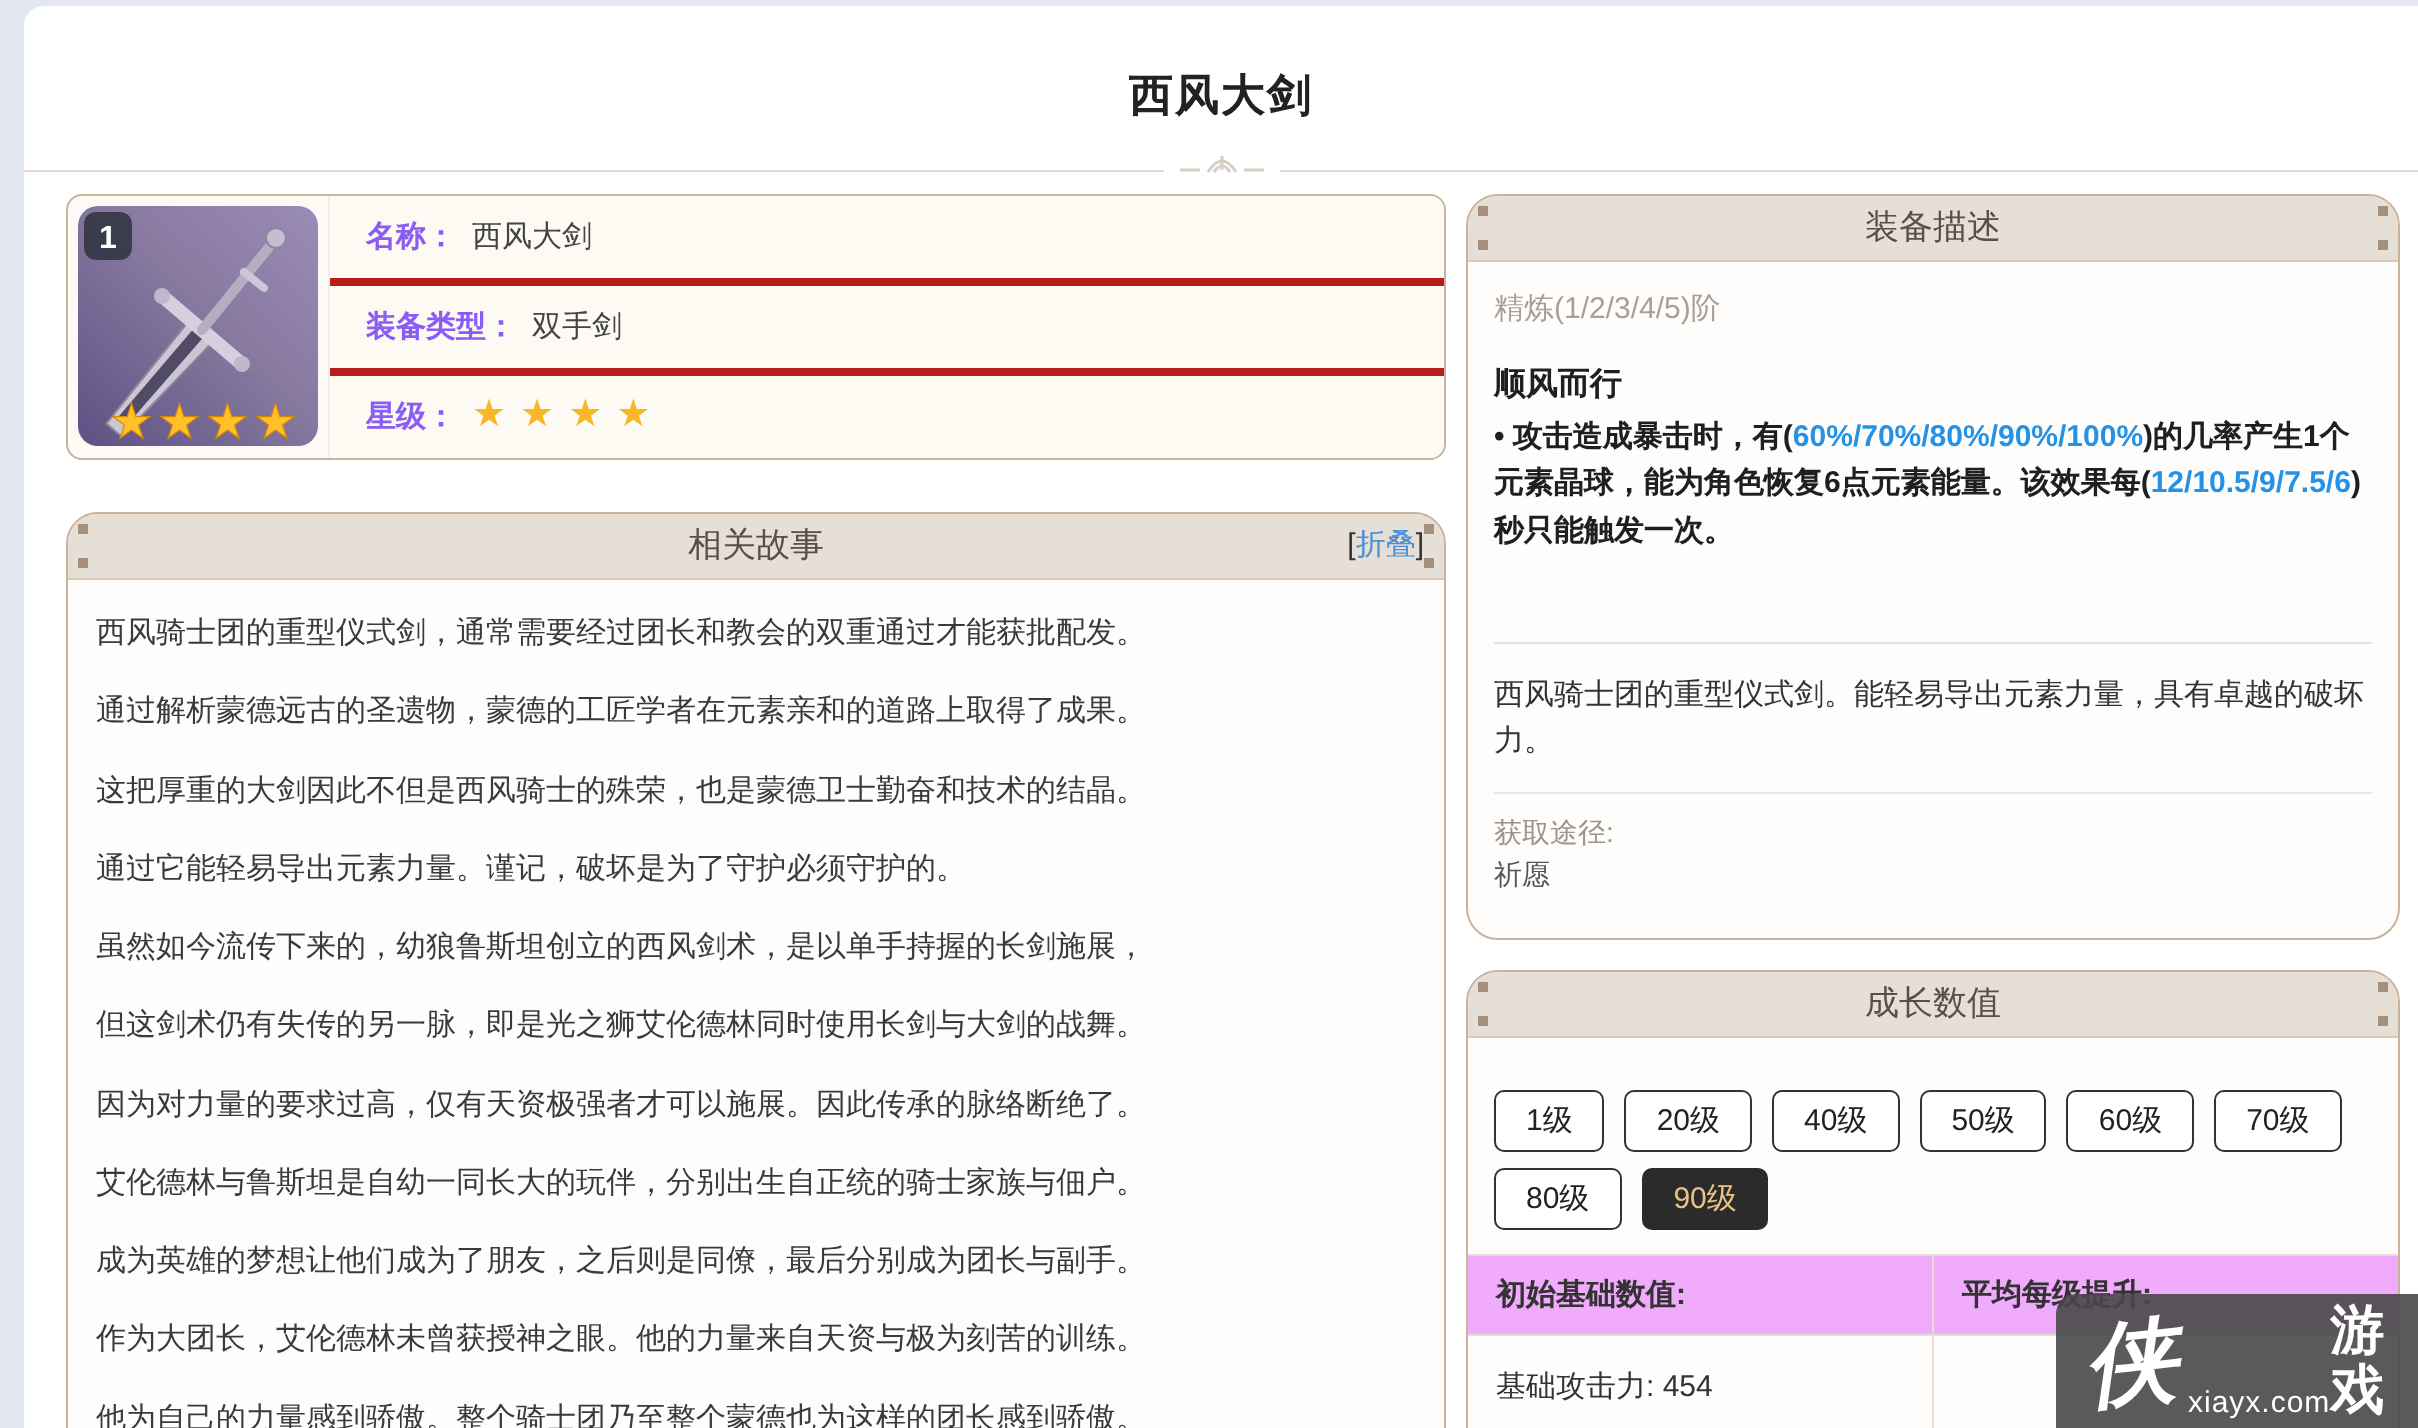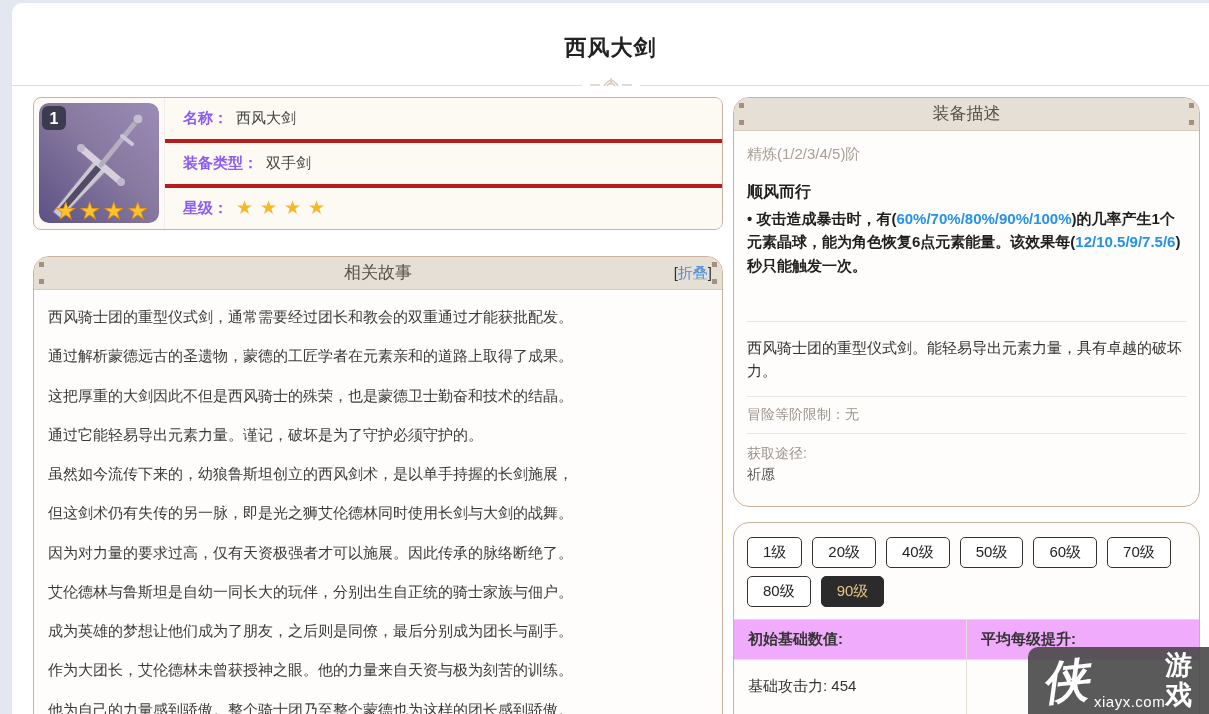--- a/index.html
+++ b/index.html
@@ -47,21 +47,21 @@
   .skill-name{font-weight:bold;font-size:16px;color:#1f1f1f;margin-bottom:4px;}
   .skill-text{font-weight:bold;font-size:15px;line-height:1.55;color:#1f1f1f;}
   .desc-div{border-top:1px solid #e3e3e3;margin-top:44px;}
   .flavor-text{font-size:15px;color:#333;line-height:1.55;margin:14px 0;}
   .meta-row{border-top:1px solid #e7e7e7;padding:9px 0;font-size:14px;color:#9a948c;}
   .meta-row .val-dark{color:#555;}
   .meta-row .line{display:block;line-height:1.5;}
 
   
   .stats-panel{margin-top:15px;}
-  .level-buttons{padding:10px 8px 8px;}
+  .level-buttons{padding:22px 8px 8px;}
   .level-btn{display:inline-block;border:1px solid #333;border-radius:5px;background:#fff;
     color:#222;font-size:15px;padding:5px 15px;margin:4px 5px;cursor:pointer;}
   .level-btn.active{background:#2b2b2b;border-color:#2b2b2b;color:#e7c386;}
   .stats-table{border-top:1px solid #e5ded5;display:flex;flex-direction:column;}
   .stats-trow{display:flex;}
   .stats-cell{flex:1;padding:10px 14px;font-size:15px;color:#333;}
   .stats-cell.col2{border-left:1px solid #e5ded5;}
   .stats-thead .stats-cell{font-weight:bold;background:#f0abfc;}
   .stats-tdata{border-top:1px solid #e5ded5;min-height:92px;}
   .stats-tdata .stat-line{line-height:2.1;}
@@ -180,30 +180,30 @@
         <div class="panel-header">
           <span>装备描述</span>
         </div>
         <div class="desc-body">
           <div class="refine-line">精炼(1/2/3/4/5)阶</div>
           <div class="skill-name">顺风而行</div>
           <div class="skill-text" id="skill-text"><span> • 攻击造成暴击时，有(</span><span style="color: rgb(36, 146, 230);">60%/70%/80%/90%/100%</span><span>)的几率产生1个元素晶球，能为角色恢复6点元素能量。该效果每(</span><span style="color: rgb(36, 146, 230); margin-top: 40px;">12/10.5/9/7.5/6</span><span>)秒只能触发一次。</span></div>
           <div class="desc-div"></div>
           <div class="flavor-text">西风骑士团的重型仪式剑。能轻易导出元素力量，具有卓越的破坏力。</div>
           <div class="meta-row">
-            <span>冒险等阶限制：</span><span>无</span>
-          </div>
-          <div class="meta-row">
             <span class="line">获取途径:</span>
             <span class="line val-dark">祈愿</span>
           </div>
         </div>
       </div>
 
       <div class="panel stats-panel">
+        <div class="panel-header">
+          <span>成长数值</span>
+        </div>
         <div class="level-buttons" id="level-buttons"><button class="level-btn">1级</button><button class="level-btn">20级</button><button class="level-btn">40级</button><button class="level-btn">50级</button><button class="level-btn">60级</button><button class="level-btn">70级</button><button class="level-btn">80级</button><button class="level-btn active">90级</button></div>
         <div class="stats-table">
           <div class="stats-trow stats-thead">
             <div class="stats-cell">初始基础数值:</div>
             <div class="stats-cell col2">平均每级提升:</div>
           </div>
           <div class="stats-trow stats-tdata">
             <div class="stats-cell" id="base-stats-cell">
                 <div class="stat-line">基础攻击力: 454</div>
               </div>

